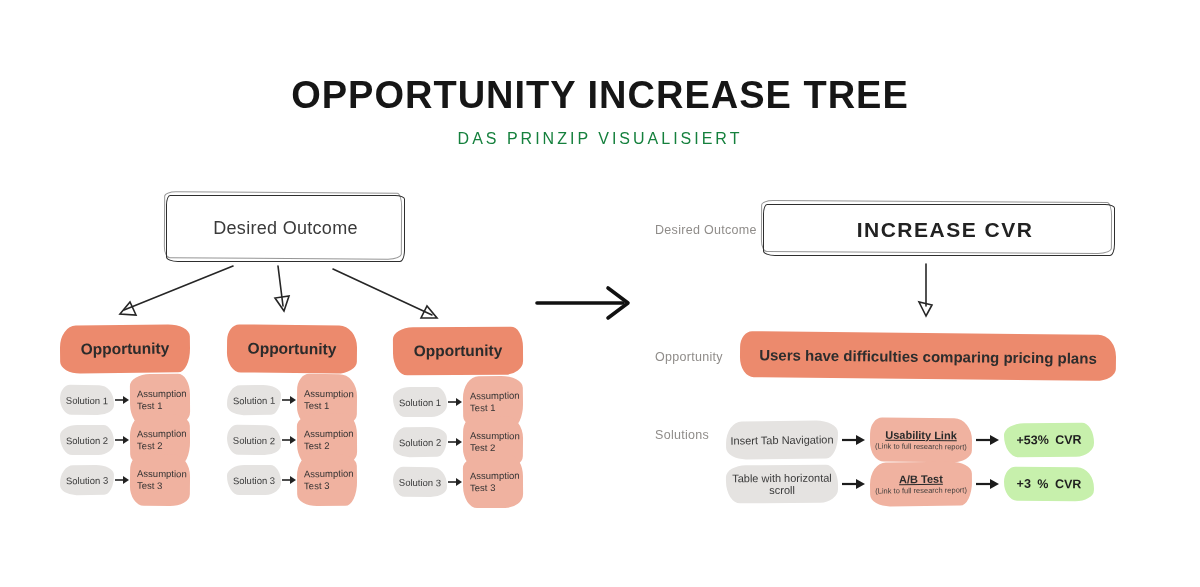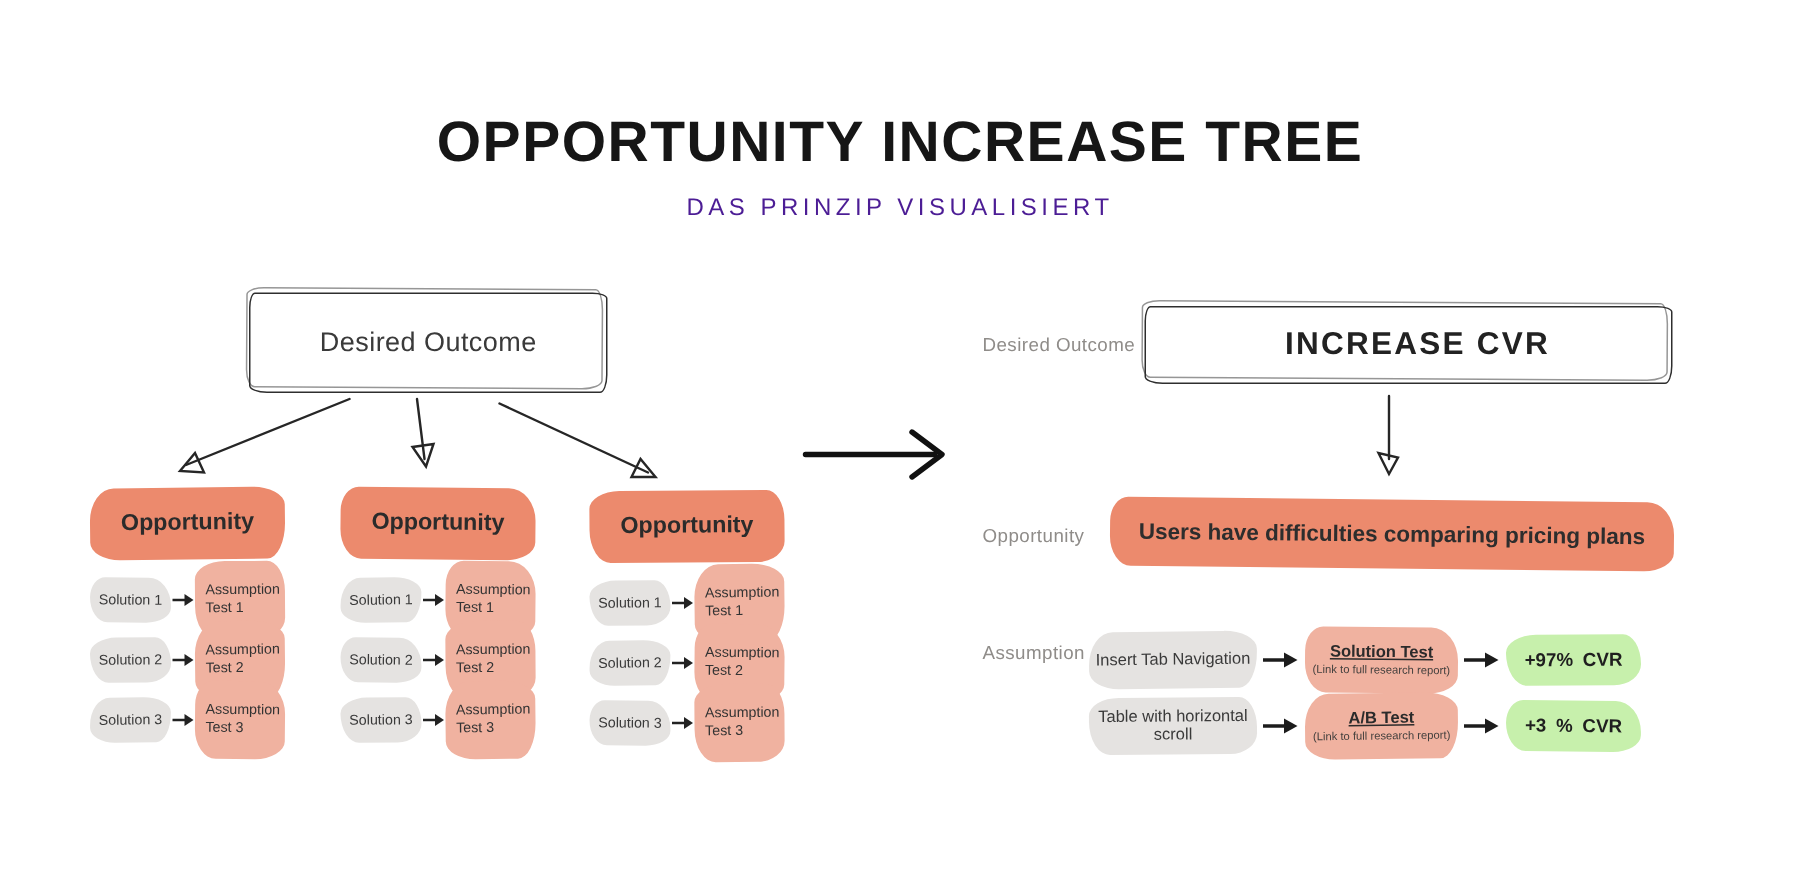--- a/index.html
+++ b/index.html
@@ -11,21 +11,21 @@
   }
   
   .title {
     position:absolute; top:74px; left:0; width:100%;
     text-align:center; font-size:38px; font-weight:700;
     letter-spacing:1px; color:#161616;
   }
   .subtitle {
     position:absolute; top:130px; left:0; width:100%;
     text-align:center; font-size:16px; font-weight:400;
-    letter-spacing:3px; color:#4c1d95;
+    letter-spacing:3px; color:#15803d;
   }
   
   .sketch-box {
     position:absolute; display:flex; align-items:center; justify-content:center;
     border:1.6px solid #2e2e2e;
     border-radius:4px 10px 5px 12px / 10px 4px 12px 5px;
     background:#fff;
   }
   .sketch-box::after {
     content:""; position:absolute; inset:-4px 2px 2px -3px;
@@ -214,45 +214,45 @@
       <svg class="mini-arrow" viewBox="0 0 16 10">
           <path d="M1,5 H10" stroke="#222" stroke-width="1.6"></path>
           <path d="M9,1 L15,5 L9,9 Z" fill="#222"></path>
         </svg>
       <span class="blob lsalmon r3 asm-chip">Assumption Test 3</span>
     </div>
   </div>
 
   <div class="side-label lbl-outcome">Desired Outcome</div>
   <div class="side-label lbl-opportunity">Opportunity</div>
-  <div class="side-label lbl-solutions">Assumption</div>
+  <div class="side-label lbl-solutions">Solutions</div>
 
   <div class="sketch-box outcome-box-right">
     <span class="txt">INCREASE CVR</span>
   </div>
 
   <div class="blob salmon r2 opp-statement">
     <span>Users have difficulties comparing pricing plans</span>
   </div>
 
   <div class="sol-row row-a">
     <span class="blob graychip r1 big-gray">Insert Tab Navigation</span>
     <svg class="row-arrow" viewBox="0 0 26 12">
         <path d="M1,6 H17" stroke="#1c1c1c" stroke-width="2.2"></path>
         <path d="M15,1 L24,6 L15,11 Z" fill="#1c1c1c"></path>
       </svg>
     <span class="blob lsalmon r2 test-blob">
-      <span class="test-link">Solution Test</span>
+      <span class="test-link">Usability Link</span>
       <span class="test-note">(Link to full research report)</span>
     </span>
     <svg class="row-arrow" viewBox="0 0 26 12">
         <path d="M1,6 H17" stroke="#1c1c1c" stroke-width="2.2"></path>
         <path d="M15,1 L24,6 L15,11 Z" fill="#1c1c1c"></path>
       </svg>
-    <span class="blob greenchip r3 result-badge">+97% CVR</span>
+    <span class="blob greenchip r3 result-badge">+53% CVR</span>
   </div>
 
   <div class="sol-row row-b">
     <span class="blob graychip r3 big-gray">Table with horizontal scroll</span>
     <svg class="row-arrow" viewBox="0 0 26 12">
         <path d="M1,6 H17" stroke="#1c1c1c" stroke-width="2.2"></path>
         <path d="M15,1 L24,6 L15,11 Z" fill="#1c1c1c"></path>
       </svg>
     <span class="blob lsalmon r1 test-blob">
       <span class="test-link">A/B Test</span>

